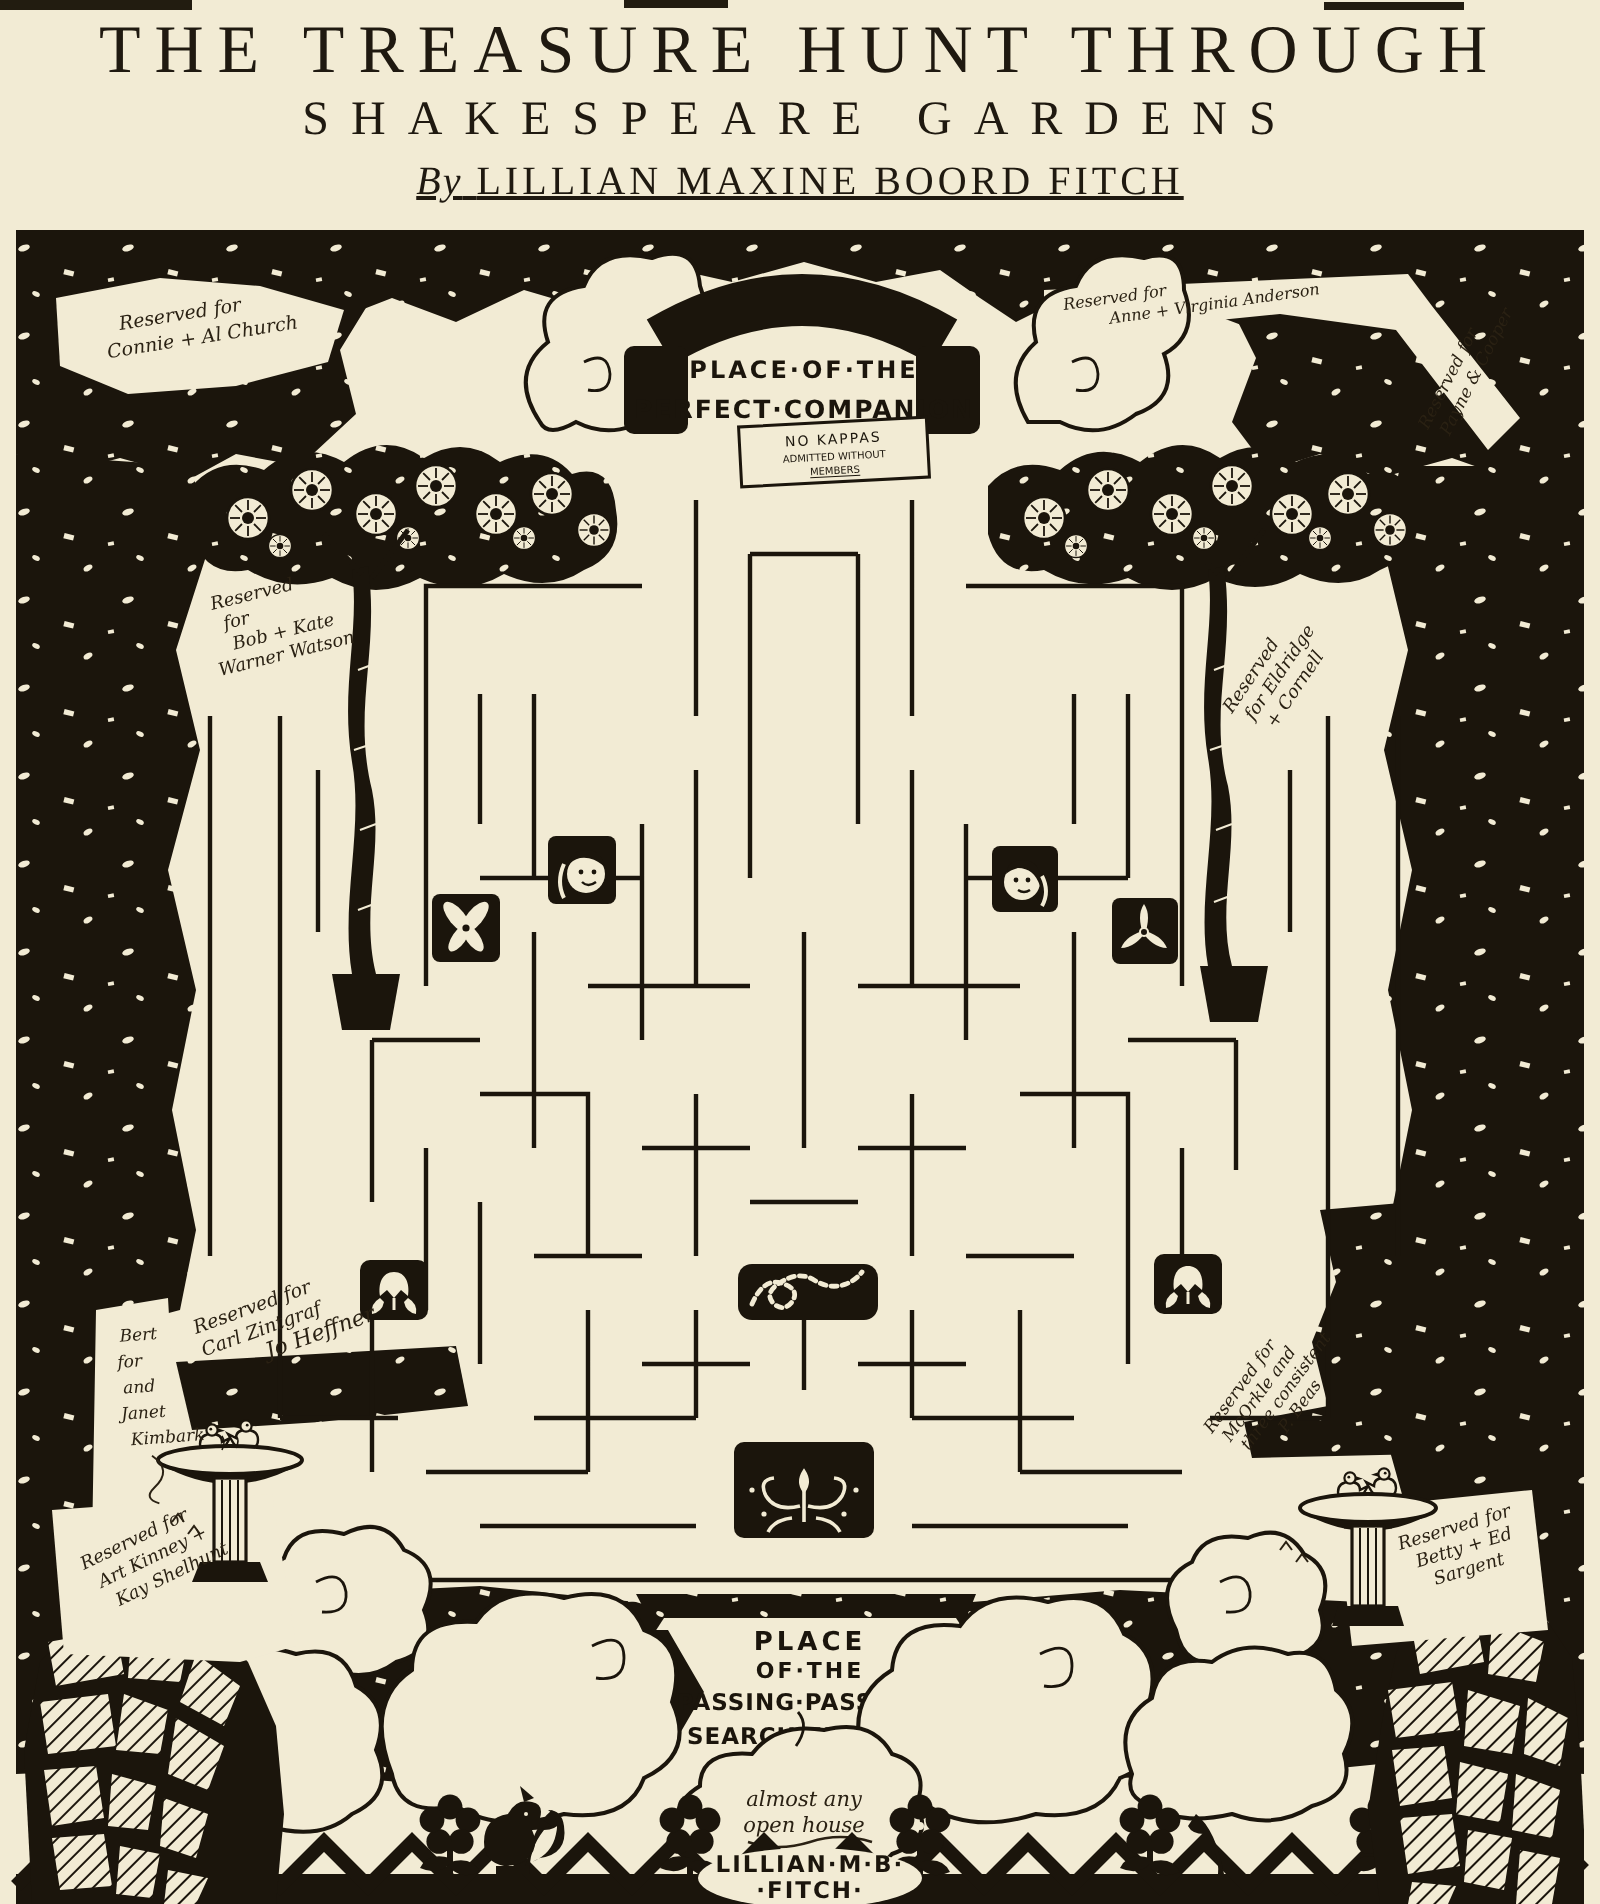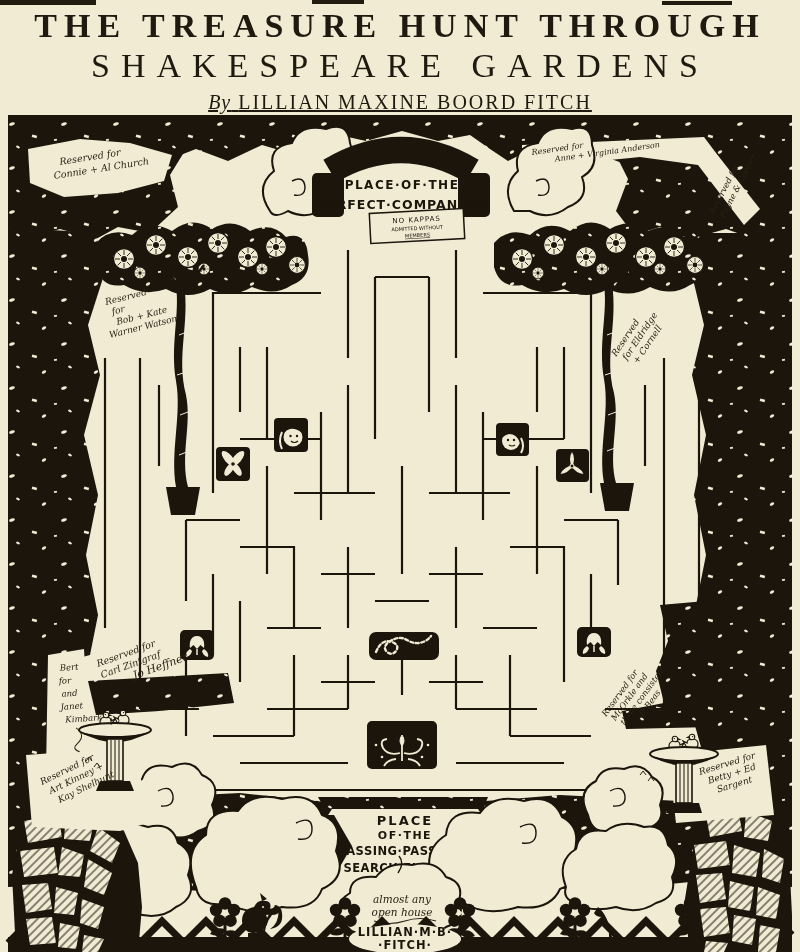--- a/index.html
+++ b/index.html
@@ -1,20 +1,20 @@
 <!DOCTYPE html>
 <html><head>
 <meta charset="utf-8">
 <style>
   html,body{margin:0;padding:0;}
   body{width:800px;height:952px;background:#f2ebd4;overflow:hidden;font-family:"Liberation Serif",serif;}
   .page{position:relative;width:800px;height:952px;background:#f2ebd4;}
   .header{position:absolute;top:0;left:0;width:800px;height:115px;text-align:center;color:#1f1910;}
-  .title1{margin-top:7px;font-size:34px;letter-spacing:7px;font-weight:700;}
-  .title2{margin-top:2px;font-size:34px;letter-spacing:11px;font-weight:500;}
+  .title1{margin-top:7px;font-size:34px;letter-spacing:7px;font-weight:400;}
+  .title2{margin-top:2px;font-size:24px;letter-spacing:11px;font-weight:500;}
   .byline{margin-top:6px;font-size:20px;letter-spacing:2px;text-decoration:underline;}
   .byline .by{font-style:italic;letter-spacing:1px;}
   svg{position:absolute;left:0;top:115px;display:block;}
   svg text{font-family:"Liberation Serif",serif;}
   .cap{font-family:"DejaVu Sans",sans-serif;font-weight:bold;fill:#1b150c;}
   .hand{font-family:"DejaVu Serif",serif;font-style:italic;fill:#2a2113;}
   .sign-t{font-family:"DejaVu Sans",sans-serif;fill:#1b150c;}
 </style>
 </head>
 <body>

